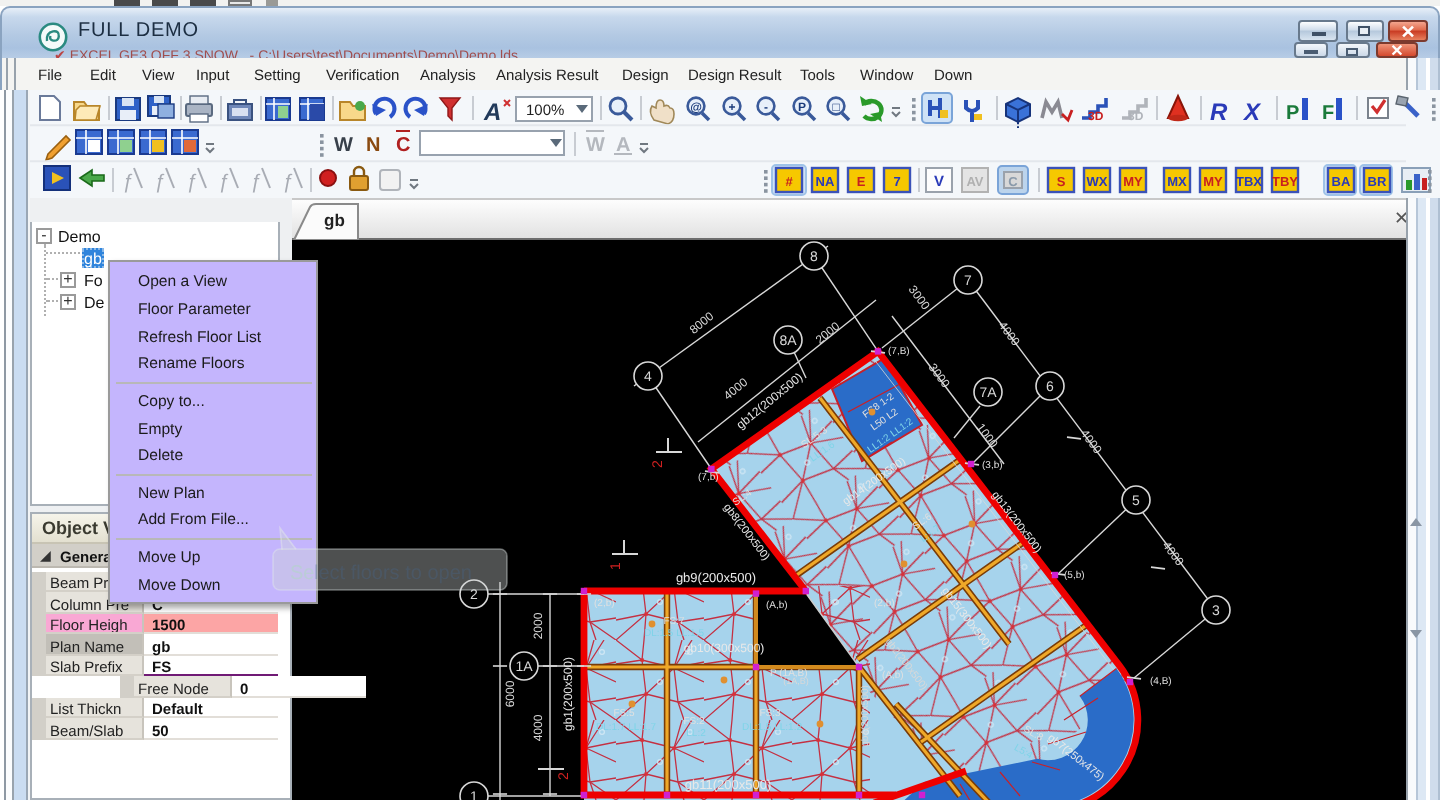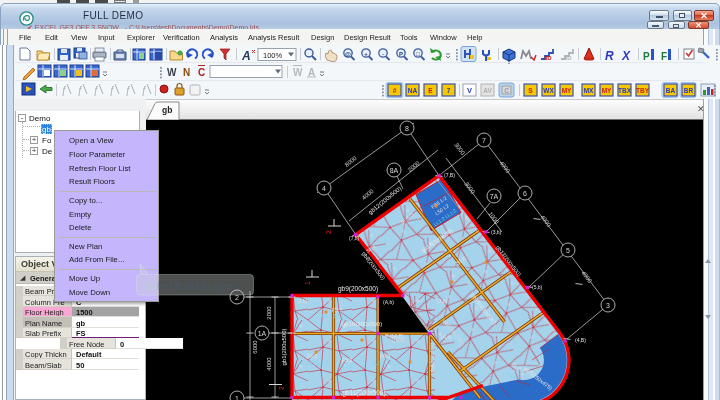--- a/index.html
+++ b/index.html
@@ -20,21 +20,21 @@
 <div class="abs" style="left:133px;top:0;width:6px;height:3px;background:#9a9a96;"></div>
 
 <div class="abs" style="left:0;top:3px;width:720px;height:26px;border-radius:5px 5px 0 0;
   background:linear-gradient(#e7eff8 0%, #c7d8ec 18%, #b3c9e3 55%, #a9c2e0 80%, #b7cce5 100%);
   border-top:1px solid #8aa3c0;border-left:1px solid #8aa3c0;border-right:1px solid #8aa3c0;overflow:hidden;">
 
   <svg class="abs" style="left:18px;top:6.5px;" width="15" height="15" viewBox="0 0 15 15">
     <circle cx="7.5" cy="7.5" r="6.6" fill="#f4faf9" stroke="#2a8a80" stroke-width="1.3"></circle>
     <path d="M4.5,9.5 Q4,5.5 7.5,4.7 Q10.6,4.2 10.4,7.2 Q10.2,9.6 7.6,9.3 Q5.6,9 6.2,6.9" fill="none" stroke="#2a8a80" stroke-width="1.2"></path>
   </svg>
-  <div class="abs" style="left:38px;top:6px;font-size:10px;color:#1c2e42;letter-spacing:.4px;margin-left:44px;">FULL DEMO</div>
+  <div class="abs" style="left:38px;top:6px;font-size:10px;color:#1c2e42;letter-spacing:.4px;">FULL DEMO</div>
 
   <div class="abs" style="left:26px;top:19.5px;font-size:7px;color:#a04e4e;white-space:nowrap;">
   <span style="color:#bb4444;">✔</span> EXCEL GE3 OFF 3 SNOW&nbsp;&nbsp;&nbsp;- C:\Users\test\Documents\Demo\Demo.lds</div>
 
   <div class="abs" style="left:648px;top:6px;width:20px;height:11px;border:1px solid #68798c;border-radius:2px;background:linear-gradient(#fdfeff,#cfdcea 45%,#b5c8dc 50%,#d8e4f0);"></div>
   <div class="abs" style="left:655px;top:12px;width:7px;height:2px;background:#3f5166;"></div>
   <div class="abs" style="left:672px;top:6px;width:19px;height:11px;border:1px solid #68798c;border-radius:2px;background:linear-gradient(#fdfeff,#cfdcea 45%,#b5c8dc 50%,#d8e4f0);"></div>
   <div class="abs" style="left:678px;top:8.5px;width:6px;height:5px;border:1px solid #3f5166;background:#e8eef4;"></div>
   <div class="abs" style="left:693px;top:6px;width:20px;height:11px;border:1px solid #7c3a2e;border-radius:2px;background:linear-gradient(#f4a58e,#e06a4c 45%,#c83a22 50%,#e8805e);color:#fff;font-size:9px;text-align:center;line-height:10px;font-weight:bold;">✕</div>
 
@@ -46,29 +46,29 @@
 </div>
 
 <div class="abs" style="left:0;top:29px;width:720px;height:16px;background:#f4f4f2;border-left:1px solid #8aa3c0;border-right:1px solid #8aa3c0;">
   <div class="abs" style="left:2px;top:0;width:1px;height:16px;background:#98a2ac;"></div>
   <div class="abs" style="left:6px;top:0;width:1px;height:16px;background:#98a2ac;"></div>
   <div class="abs" style="left:10px;top:1px;width:708px;height:14px;font-size:7.5px;color:#222;white-space:nowrap;">
     <span style="position:absolute;left:8px;top:3px;">File</span>
     <span style="position:absolute;left:34px;top:3px;">Edit</span>
     <span style="position:absolute;left:60px;top:3px;">View</span>
     <span style="position:absolute;left:87px;top:3px;">Input</span>
-    <span style="position:absolute;left:116px;top:3px;">Explorer</span>
+    <span style="position:absolute;left:116px;top:3px;">Setting</span>
     <span style="position:absolute;left:152px;top:3px;">Verification</span>
     <span style="position:absolute;left:199px;top:3px;">Analysis</span>
     <span style="position:absolute;left:237px;top:3px;">Analysis Result</span>
     <span style="position:absolute;left:300px;top:3px;">Design</span>
     <span style="position:absolute;left:333px;top:3px;">Design Result</span>
     <span style="position:absolute;left:389px;top:3px;">Tools</span>
     <span style="position:absolute;left:419px;top:3px;">Window</span>
-    <span style="position:absolute;left:456px;top:3px;">Help</span>
+    <span style="position:absolute;left:456px;top:3px;">Down</span>
   </div>
 </div>
 
 <div class="abs" style="left:0;top:45px;width:720px;height:54px;background:#f4f7fa;"></div>
 <div id="toolbars" class="abs" style="left:0;top:44px;width:720px;height:55px;"><svg width="720" height="55" viewBox="0 44 720 55" font-family="Liberation Sans, sans-serif">
         <rect x="13" y="49" width="1.8" height="1.8" fill="#8a94a0"></rect>
         <rect x="13" y="52.2" width="1.8" height="1.8" fill="#8a94a0"></rect>
         <rect x="13" y="55.4" width="1.8" height="1.8" fill="#8a94a0"></rect>
         <rect x="13" y="58.6" width="1.8" height="1.8" fill="#8a94a0"></rect>
         <path d="M20,48 h7 l3,3 v9 h-10 Z" fill="#fff" stroke="#6a7a9a" stroke-width="1"></path>
@@ -547,56 +547,56 @@
             <div style="position:absolute;left:56px;top:0;width:67px;height:10.5px;background:#fff;border-bottom:1px solid #e2ded8;padding:1.5px 0 0 4px;font-size:7.5px;font-weight:bold;color:#111;"></div>
           </div>
           <div style="position:absolute;left:0;top:39px;width:129px;height:10.5px;">
             <div style="position:absolute;left:0;top:0;width:7px;height:10.5px;background:#d2cfc8;"></div>
             <div style="position:absolute;left:7px;top:0;width:49px;height:10.5px;background:#e6e3dc;border-bottom:1px solid #d4d0c8;border-right:1px solid #c8c4bc;padding:1.5px 0 0 2px;font-size:7.5px;color:#222;white-space:nowrap;overflow:hidden;">Column Pre</div>
             <div style="position:absolute;left:56px;top:0;width:67px;height:10.5px;background:#fff;border-bottom:1px solid #e2ded8;padding:1.5px 0 0 4px;font-size:7.5px;font-weight:bold;color:#111;">C</div>
           </div>
           <div style="position:absolute;left:0;top:49.5px;width:129px;height:10.5px;">
             <div style="position:absolute;left:0;top:0;width:7px;height:10.5px;background:#d2cfc8;"></div>
             <div style="position:absolute;left:7px;top:0;width:49px;height:10.5px;background:#f9a8d4;border-bottom:1px solid #d4d0c8;border-right:1px solid #c8c4bc;padding:1.5px 0 0 2px;font-size:7.5px;color:#222;white-space:nowrap;overflow:hidden;">Floor Heigh</div>
-            <div style="position:absolute;left:56px;top:0;width:67px;height:10.5px;background:#a3a3a3;border-bottom:1px solid #e2ded8;padding:1.5px 0 0 4px;font-size:7.5px;font-weight:bold;color:#111;">1500</div>
+            <div style="position:absolute;left:56px;top:0;width:67px;height:10.5px;background:#fca5a5;border-bottom:1px solid #e2ded8;padding:1.5px 0 0 4px;font-size:7.5px;font-weight:bold;color:#111;">1500</div>
           </div>
           <div style="position:absolute;left:0;top:60px;width:129px;height:10.5px;">
             <div style="position:absolute;left:0;top:0;width:7px;height:10.5px;background:#d2cfc8;"></div>
             <div style="position:absolute;left:7px;top:0;width:49px;height:10.5px;background:#c2bfb8;border-bottom:1px solid #d4d0c8;border-right:1px solid #c8c4bc;padding:1.5px 0 0 2px;font-size:7.5px;color:#222;white-space:nowrap;overflow:hidden;">Plan Name</div>
             <div style="position:absolute;left:56px;top:0;width:67px;height:10.5px;background:#fff;border-bottom:1px solid #e2ded8;padding:1.5px 0 0 4px;font-size:7.5px;font-weight:bold;color:#111;">gb</div>
           </div>
           <div style="position:absolute;left:0;top:70.5px;width:105px;height:10.5px;">
             <div style="position:absolute;left:0;top:0;width:7px;height:10.5px;background:#d2cfc8;"></div>
             <div style="position:absolute;left:7px;top:0;width:49px;height:10.5px;background:#e6e3dc;border-bottom:1px solid #d4d0c8;border-right:1px solid #c8c4bc;padding:1.5px 0 0 2px;font-size:7.5px;color:#222;white-space:nowrap;overflow:hidden;">Slab Prefix</div>
             <div style="position:absolute;left:56px;top:0;width:67px;height:10.5px;background:#fff;border-bottom:1px solid #701a75;padding:1.5px 0 0 4px;font-size:7.5px;font-weight:bold;color:#111;">FS</div>
           </div>
           <div style="position:absolute;left:0;top:81px;width:129px;height:10.5px;margin-left:44px;">
             <div style="position:absolute;left:0;top:0;width:7px;height:10.5px;background:#d2cfc8;"></div>
             <div style="position:absolute;left:7px;top:0;width:49px;height:10.5px;background:#e6e3dc;border-bottom:1px solid #d4d0c8;border-right:1px solid #c8c4bc;padding:1.5px 0 0 2px;font-size:7.5px;color:#222;white-space:nowrap;overflow:hidden;">Free Node</div>
             <div style="position:absolute;left:56px;top:0;width:67px;height:10.5px;background:#fff;border-bottom:1px solid #e2ded8;padding:1.5px 0 0 4px;font-size:7.5px;font-weight:bold;color:#111;">0</div>
           </div>
           <div style="position:absolute;left:0;top:91.5px;width:129px;height:10.5px;">
             <div style="position:absolute;left:0;top:0;width:7px;height:10.5px;background:#d2cfc8;"></div>
-            <div style="position:absolute;left:7px;top:0;width:49px;height:10.5px;background:#e6e3dc;border-bottom:1px solid #d4d0c8;border-right:1px solid #c8c4bc;padding:1.5px 0 0 2px;font-size:7.5px;color:#222;white-space:nowrap;overflow:hidden;">Copy Thickn</div>
+            <div style="position:absolute;left:7px;top:0;width:49px;height:10.5px;background:#e6e3dc;border-bottom:1px solid #d4d0c8;border-right:1px solid #c8c4bc;padding:1.5px 0 0 2px;font-size:7.5px;color:#222;white-space:nowrap;overflow:hidden;">List Thickn</div>
             <div style="position:absolute;left:56px;top:0;width:67px;height:10.5px;background:#fff;border-bottom:1px solid #e2ded8;padding:1.5px 0 0 4px;font-size:7.5px;font-weight:bold;color:#111;">Default</div>
           </div>
           <div style="position:absolute;left:0;top:102px;width:129px;height:10.5px;">
             <div style="position:absolute;left:0;top:0;width:7px;height:10.5px;background:#d2cfc8;"></div>
             <div style="position:absolute;left:7px;top:0;width:49px;height:10.5px;background:#e6e3dc;border-bottom:1px solid #d4d0c8;border-right:1px solid #c8c4bc;padding:1.5px 0 0 2px;font-size:7.5px;color:#222;white-space:nowrap;overflow:hidden;">Beam/Slab</div>
             <div style="position:absolute;left:56px;top:0;width:67px;height:10.5px;background:#fff;border-bottom:1px solid #e2ded8;padding:1.5px 0 0 4px;font-size:7.5px;font-weight:bold;color:#111;">50</div>
           </div>
         </div>
   </div>
 </div>
 
 <div id="ctxmenu" class="abs" style="left:54px;top:130px;width:105px;height:172px;background:#c4b5fd;border:1px solid #9a9a9a;box-shadow:2px 2px 3px rgba(0,0,0,0.35);">
       <div style="position:absolute;left:14px;top:3px;height:13.8px;line-height:13.8px;font-size:7.8px;color:#1a1a1a;white-space:nowrap;">Open a View</div>
       <div style="position:absolute;left:14px;top:16.8px;height:13.8px;line-height:13.8px;font-size:7.8px;color:#1a1a1a;white-space:nowrap;">Floor Parameter</div>
       <div style="position:absolute;left:14px;top:30.6px;height:13.8px;line-height:13.8px;font-size:7.8px;color:#1a1a1a;white-space:nowrap;">Refresh Floor List</div>
-      <div style="position:absolute;left:14px;top:44.400000000000006px;height:13.8px;line-height:13.8px;font-size:7.8px;color:#1a1a1a;white-space:nowrap;">Result Floors</div>
+      <div style="position:absolute;left:14px;top:44.400000000000006px;height:13.8px;line-height:13.8px;font-size:7.8px;color:#1a1a1a;white-space:nowrap;">Rename Floors</div>
       <div style="position:absolute;left:3px;top:59.7px;width:98px;height:1px;background:#b8b8b8;"></div>
       <div style="position:absolute;left:14px;top:62.7px;height:13.8px;line-height:13.8px;font-size:7.8px;color:#1a1a1a;white-space:nowrap;">Copy to...</div>
       <div style="position:absolute;left:14px;top:76.5px;height:13.8px;line-height:13.8px;font-size:7.8px;color:#1a1a1a;white-space:nowrap;">Empty</div>
       <div style="position:absolute;left:14px;top:90.3px;height:13.8px;line-height:13.8px;font-size:7.8px;color:#1a1a1a;white-space:nowrap;">Delete</div>
       <div style="position:absolute;left:3px;top:105.6px;width:98px;height:1px;background:#b8b8b8;"></div>
       <div style="position:absolute;left:14px;top:108.6px;height:13.8px;line-height:13.8px;font-size:7.8px;color:#1a1a1a;white-space:nowrap;">New Plan</div>
       <div style="position:absolute;left:14px;top:122.39999999999999px;height:13.8px;line-height:13.8px;font-size:7.8px;color:#1a1a1a;white-space:nowrap;">Add From File...</div>
       <div style="position:absolute;left:3px;top:137.7px;width:98px;height:1px;background:#b8b8b8;"></div>
       <div style="position:absolute;left:14px;top:140.7px;height:13.8px;line-height:13.8px;font-size:7.8px;color:#1a1a1a;white-space:nowrap;">Move Up</div>
       <div style="position:absolute;left:14px;top:154.5px;height:13.8px;line-height:13.8px;font-size:7.8px;color:#1a1a1a;white-space:nowrap;">Move Down</div>

